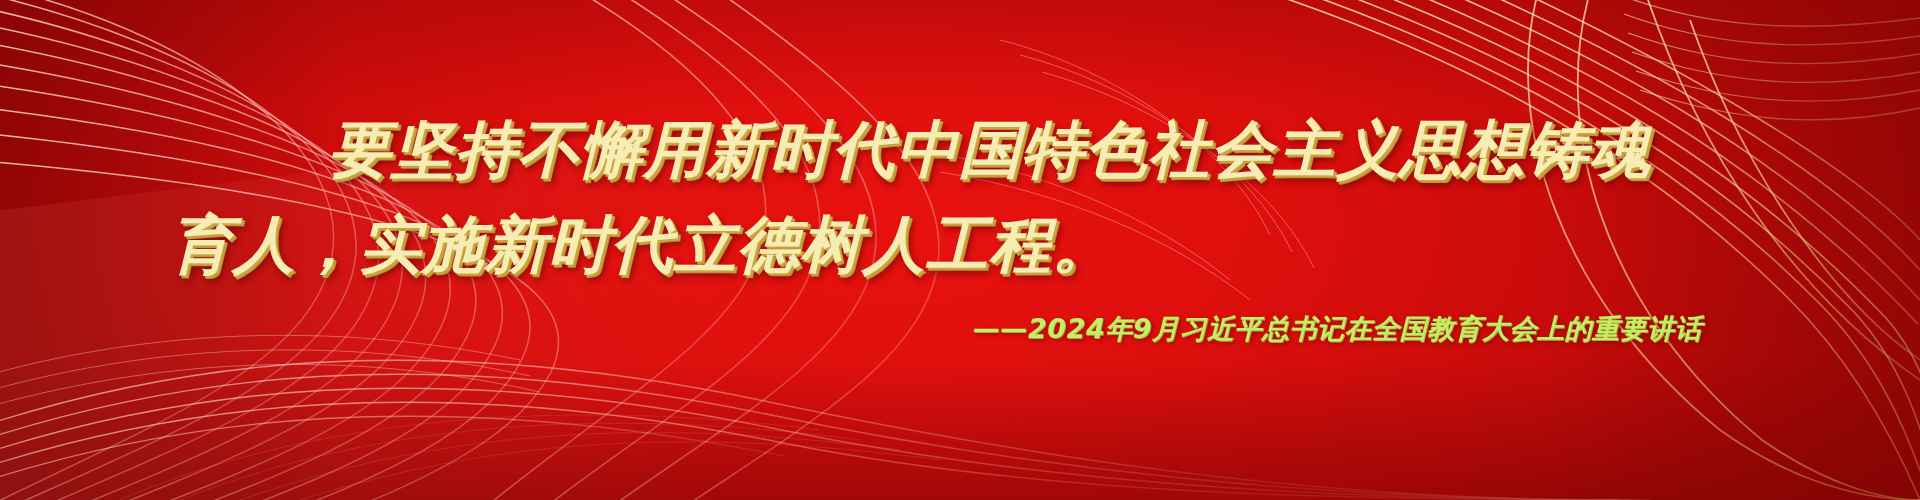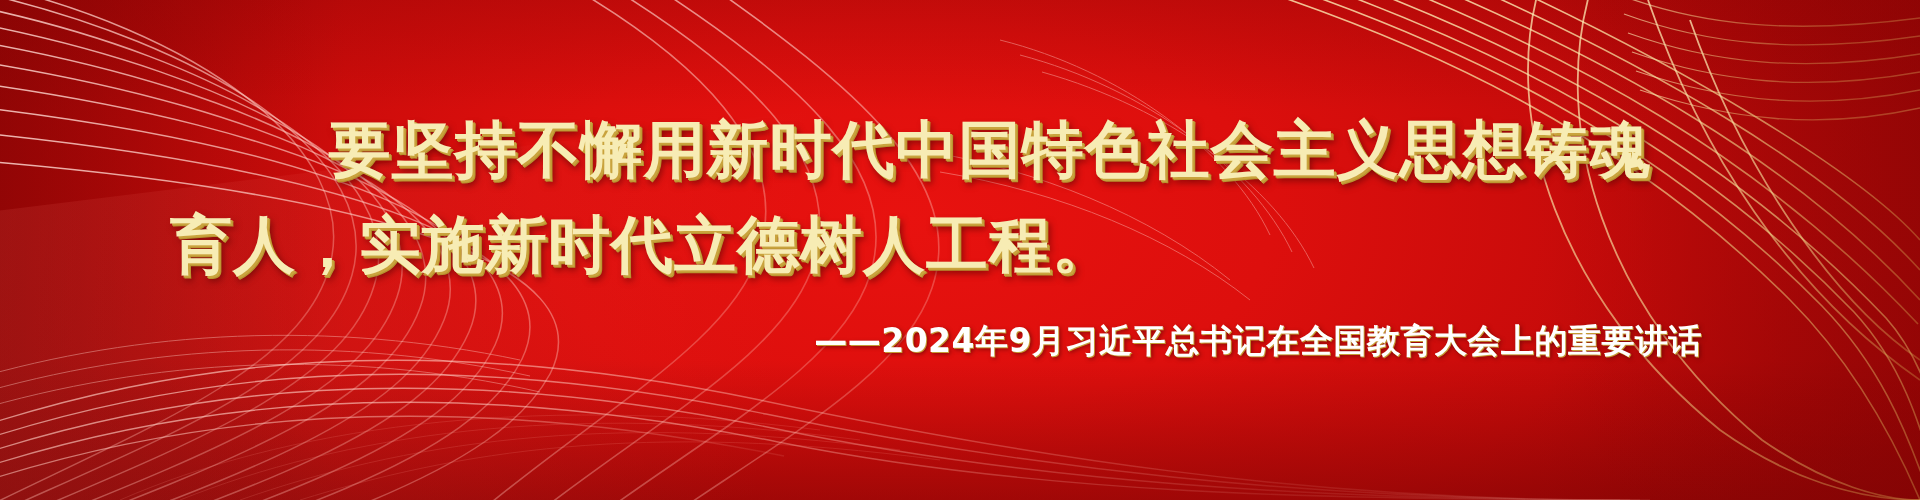--- a/index.html
+++ b/index.html
@@ -2,20 +2,21 @@
 <html><head>
 <meta charset="utf-8">
 <style>
   html,body{margin:0;padding:0;background:#111;}
   #banner{
     position:relative;
     width:1920px;height:500px;
     overflow:hidden;
     font-family:"DejaVu Sans","Liberation Sans",sans-serif;
     background:#c00a0a;
+    font-style:italic;
   }
   
   .bg-base{
     position:absolute;inset:0;
     background:
       radial-gradient(ellipse 1150px 620px at 47% 44%, #e8120f 0%, #dd0f0d 32%, #c60b0a 62%, #a90707 86%, #980505 100%);
   }
   .bg-vignette{
     position:absolute;inset:0;
     background:
@@ -53,29 +54,29 @@
       4px 5px 7px rgba(90,4,4,.75);
     white-space:nowrap;
   }
   .line1{padding-left:60px;}
   .line2{
     text-align:left;
     padding-left:120px;
     margin-top:16px;
   }
   .attribution{
-    margin-top:34px;
+    margin-top:26px;
     width:1700px;
     text-align:right;
     padding-right:108px;
     box-sizing:border-box;
-    font-size:33px;
+    font-size:27px;
     font-weight:700;
     letter-spacing:.5px;
-    color:#ffffff;
+    color:#bef264;
     text-shadow:
       1px 1px 0 #c49a33,
       2px 2px 4px rgba(90,4,4,.7);
     white-space:nowrap;
   }
 </style>
 </head>
 <body>
 
 <div id="banner">

